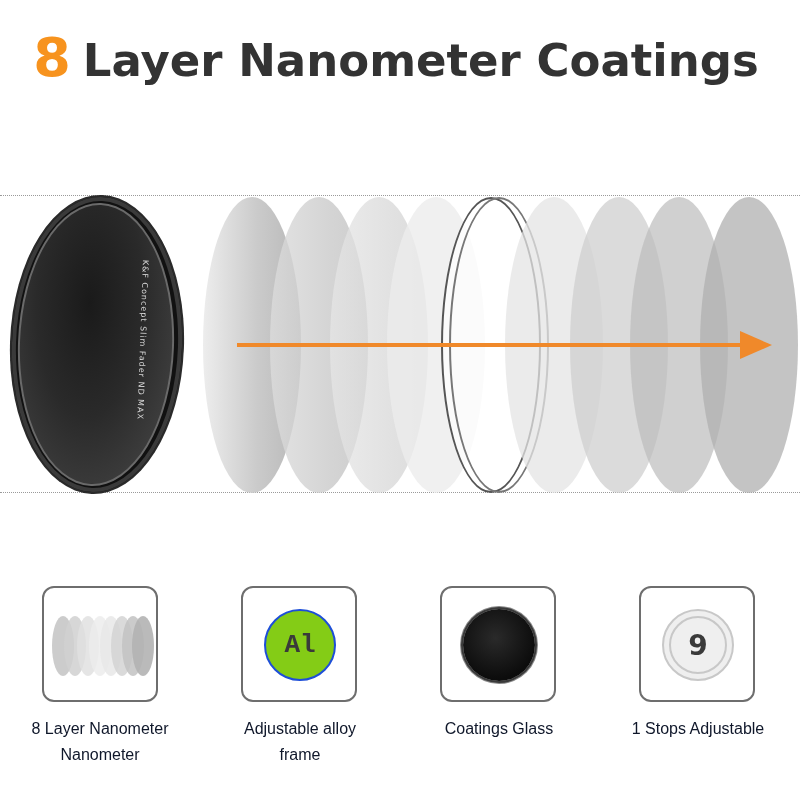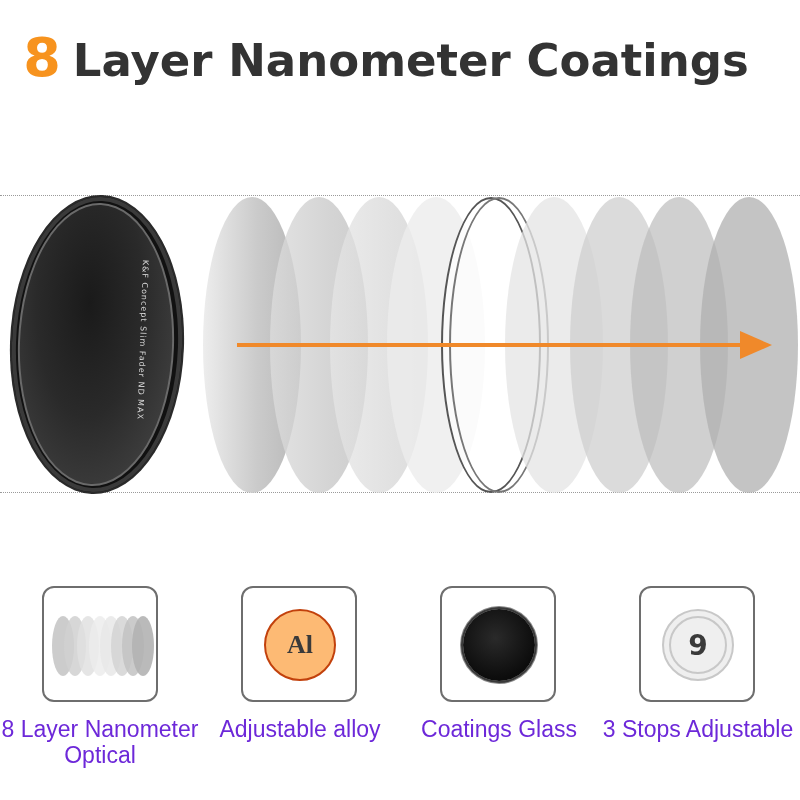--- a/index.html
+++ b/index.html
@@ -1,21 +1,21 @@
 <!DOCTYPE html>
 <html><head>
 <meta charset="utf-8">
 <style>
   html, body { margin: 0; padding: 0; }
   body {
     width: 800px; height: 800px; background: #ffffff; position: relative; overflow: hidden;
     font-family: "Liberation Sans", sans-serif;
   }
   .title {
-    position: absolute; top: 28px; left: 6px; width: 760px; text-align: center;
+    position: absolute; top: 28px; left: 16px; width: 760px; text-align: center;
     font-family: "DejaVu Sans", sans-serif; font-weight: bold; font-size: 45px; color: #333333;
     letter-spacing: 0px; line-height: 60px;
   }
   .title .accent { color: #f7931e; font-size: 54px; margin-right: 12px; }
   .dotline {
     position: absolute; left: 0; width: 800px; height: 0;
     border-top: 1px dotted #9a9a9a;
   }
   .stage { position: absolute; left: 0; top: 0; width: 800px; height: 800px; }
   .layer {
@@ -48,28 +48,28 @@
     position: absolute; left: 740px; top: 331px; width: 0; height: 0;
     border-top: 14px solid transparent; border-bottom: 14px solid transparent;
     border-left: 32px solid #f0892a;
   }
   .feature {
     position: absolute; top: 586px; width: 116px; height: 116px;
     border: 2px solid #6e6e6e; border-radius: 12px; box-sizing: border-box; background: #fff;
   }
   .feat-label {
     position: absolute; top: 716px; width: 200px; text-align: center;
-    font-family: "Liberation Sans", sans-serif; font-size: 23px; color: #6d28d9; line-height: 26px;
+    font-family: "Liberation Sans", sans-serif; font-size: 16px; color: #0f172a; line-height: 26px;
   }
   .mini-layer { position: absolute; top: 28px; width: 22px; height: 60px; border-radius: 50%; }
   .circle-ai {
     position: absolute; left: 21px; top: 21px; width: 72px; height: 72px; border-radius: 50%;
-    background: #fdba74; border: 2px solid #c2410c; box-sizing: border-box;
+    background: #84cc16; border: 2px solid #1d4ed8; box-sizing: border-box;
     display: flex; align-items: center; justify-content: center;
-    font-family: Liberation Serif, serif; font-weight: bold; font-size: 26px; color: #3a3a3a;
+    font-family: Liberation Mono, monospace; font-weight: bold; font-size: 26px; color: #3a3a3a;
   }
   .circle-glass {
     position: absolute; left: 21px; top: 21px; width: 72px; height: 72px; border-radius: 50%;
     background: radial-gradient(circle at 45% 40%, #2a2a2a 0%, #0c0c0c 70%);
     box-shadow: 0 0 0 2px #3a3a3a, 0 0 0 3px #888;
   }
   .circle-nine {
     position: absolute; left: 21px; top: 21px; width: 72px; height: 72px; border-radius: 50%;
     background: #efefef; border: 2px solid #c8c8c8; box-sizing: border-box;
   }
@@ -130,23 +130,24 @@
   <div class="circle-glass"></div>
 </div>
 <div class="feature" style="left:639px;">
   <div class="circle-nine">
     <div class="circle-nine-inner">9</div>
   </div>
 </div>
 
 <div class="feat-label" style="left:0px;">
   <div>8 Layer Nanometer</div>
-  <div>Optical</div>
+  <div>Nanometer</div>
 </div>
 <div class="feat-label" style="left:200px;">
   <div>Adjustable alloy</div>
+  <div>frame</div>
 </div>
 <div class="feat-label" style="left:399px;">
   <div>Coatings Glass</div>
 </div>
 <div class="feat-label" style="left:598px;">
-  <div>3 Stops Adjustable</div>
+  <div>1 Stops Adjustable</div>
 </div>
 
 </body></html>

